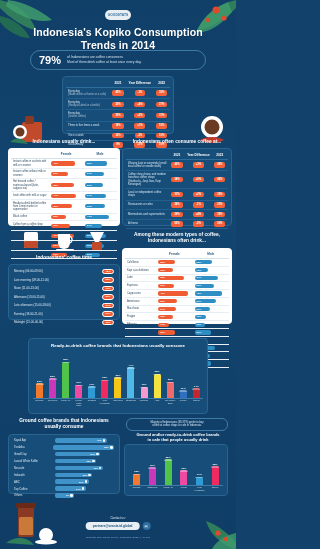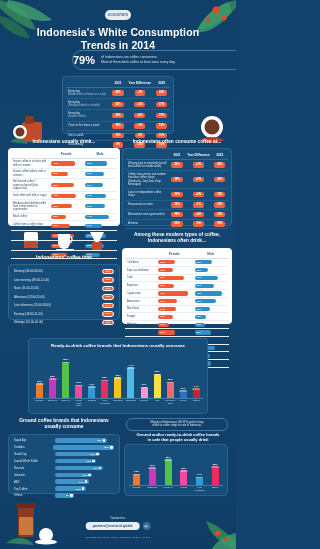--- a/index.html
+++ b/index.html
@@ -18,21 +18,21 @@
 
   
   .logo { position:absolute; left:50%; top:10px; transform:translateX(-50%); width:26px; height:10px;
           background:#e9eef3; border-radius:5px; display:flex; align-items:center; justify-content:center; }
   .logo span { font-size:3.2px; color:#2f6f9e; letter-spacing:.1px; font-weight:bold; }
   .title { position:absolute; top:26px; left:0; width:236px; text-align:center; color:#ffffff;
            font-size:10.5px; font-weight:bold; line-height:1.25; letter-spacing:.1px; text-shadow:0 1px 1px rgba(0,0,0,.25); }
 
   
   .callout { position:absolute; left:30px; top:50px; width:176px; height:20px;
-             border:1px solid #3f7ba8; border-radius:10px; display:flex; align-items:center; padding:0 0; gap:6px;margin-left:42px; }
+             border:1px solid #3f7ba8; border-radius:10px; display:flex; align-items:center; padding:0 8px; gap:6px; }
   .callout .pct { font-size:11px; font-weight:bold; color:#fff; }
   .callout .txt { font-size:3.4px; color:#cfe0ec; line-height:1.35; }
 
   
   .panel { position:absolute; border-radius:4px; }
   .panel-dark { background:#174d79; border:1px solid #2a6491; }
   .panel-white { background:#ffffff; }
 
   
   table { width:100%; border-collapse:collapse; }
@@ -108,21 +108,21 @@
       <circle cx="50" cy="18" r="2.6" fill="#e0492b"></circle>
       <circle cx="34" cy="20" r="2.2" fill="#e0492b"></circle>
     </svg>
   </div>
 
   <div class="logo">
     <span>GOODSTATS</span>
   </div>
 
   <div class="title">
-    <div>Indonesia's White Consumption</div>
+    <div>Indonesia's Kopiko Consumption</div>
     <div>Trends in 2014</div>
   </div>
 
   <div class="callout">
     <div class="pct">79%</div>
     <div class="txt">
       <div>of Indonesians are coffee consumers.</div>
       <div>Most of them drink coffee at least once every day.</div>
     </div>
   </div>

